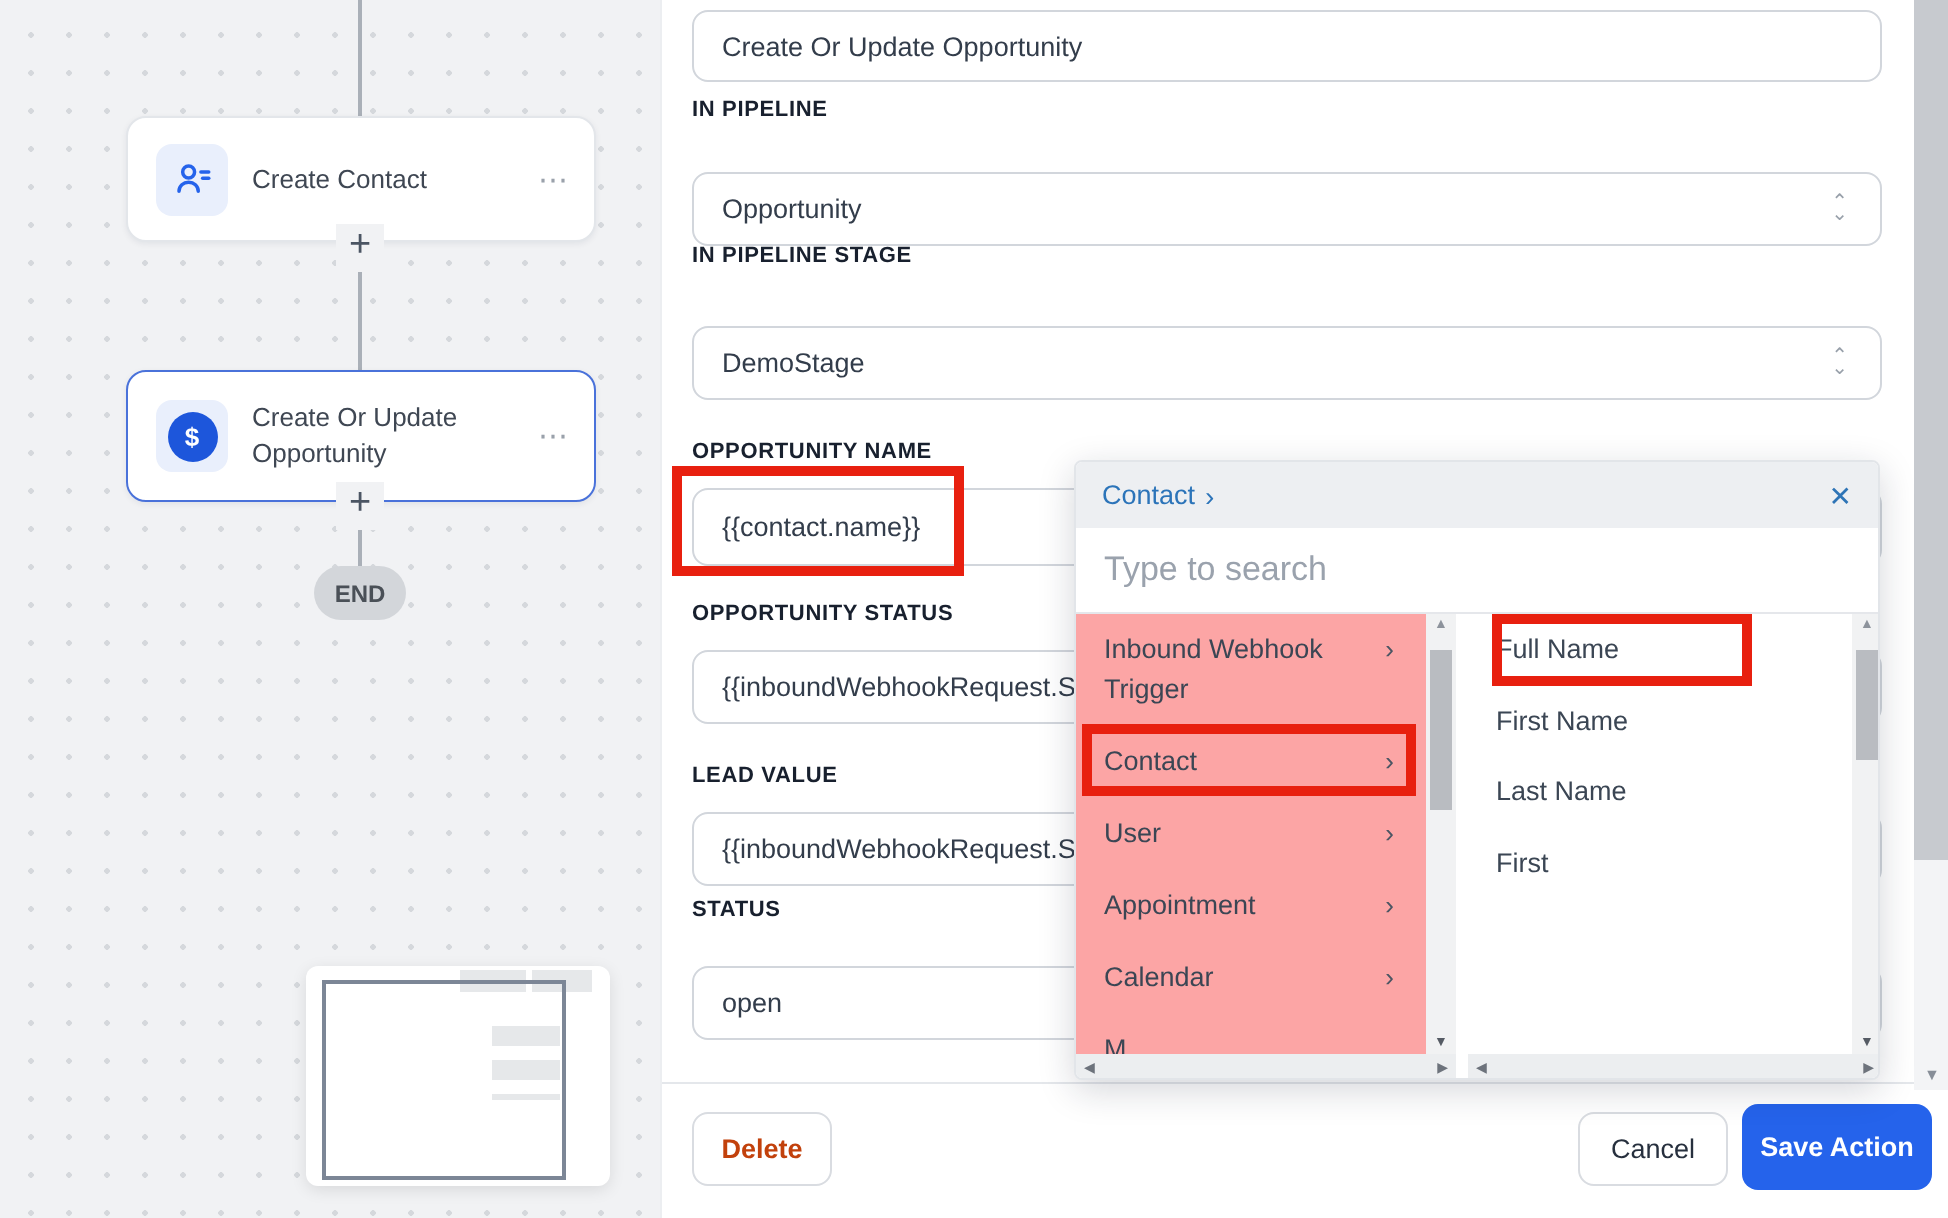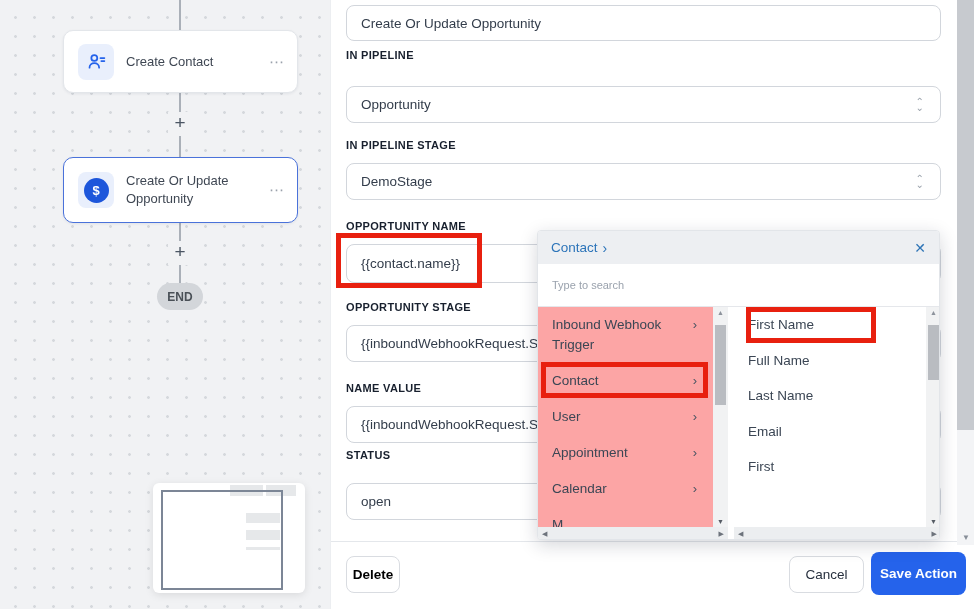--- a/index.html
+++ b/index.html
@@ -10,21 +10,21 @@
   
   .canvas { position:absolute; left:0; top:0; width:330px; height:609px;
     background-color:#f1f2f4;
     background-image:radial-gradient(circle,#d5d8dc 1.3px, transparent 1.5px);
     background-size:19px 19px; background-position:6px 8px; }
   .connector { position:absolute; left:179px; top:0; width:2px; height:283px; background:#aab0b8; }
   .plus { position:absolute; left:168px; width:24px; height:24px; text-align:center;
     line-height:22px; font-size:19px; color:#4b5563; background:#f1f2f4; }
   .node { position:absolute; left:63px; width:235px; background:#fff; border-radius:10px;
     border:1px solid #e3e6ea; box-shadow:0 1px 3px rgba(20,30,50,.07);
-    display:flex; align-items:center; padding:0 12px 0 14px; }
+    display:flex; align-items:center; padding:0 12px 0 14px;margin-top:28px; }
   .node.selected { border:1.5px solid #4a72da; }
   .node-icon { width:36px; height:36px; border-radius:8px; background:#e9effc;
     display:flex; align-items:center; justify-content:center; flex:0 0 auto; }
   .dollar-circle { width:25px; height:25px; border-radius:50%; background:#1d56db;
     color:#fff; font-weight:bold; font-size:13px; display:flex; align-items:center; justify-content:center; }
   .node-label { flex:1; margin-left:12px; font-size:13px; color:#3f4753; line-height:18px; max-width:130px; }
   .node-dots { margin-left:auto; color:#9aa1ab; font-size:15px; letter-spacing:1px; }
   .end-pill { position:absolute; left:157px; top:283px; width:46px; height:27px;
     background:#d3d6da; border-radius:14px; color:#4a5057; font-size:12px; font-weight:bold;
     display:flex; align-items:center; justify-content:center; }
@@ -42,40 +42,40 @@
   .tbox { position:absolute; left:15px; width:595px; border:1px solid #d2d6dc; border-radius:8px;
     background:#fff; font-size:13.5px; color:#333d4b; padding:0 14px;
     font-family:"Liberation Sans", sans-serif; outline:none; }
   .selbox { display:flex; align-items:center; }
   .sel-caret { position:absolute; right:16px; top:50%; transform:translateY(-50%);
     display:flex; flex-direction:column; align-items:center; color:#98a0aa; font-size:10px; line-height:6px; }
   .divider { position:absolute; left:0; top:541px; width:644px; height:1px; background:#e4e7eb; }
   .btn { position:absolute; border-radius:8px; font-size:13.5px; display:flex;
     align-items:center; justify-content:center; cursor:pointer; font-weight:bold; }
   .btn-outline { background:#fff; border:1px solid #d9dce1; }
-  .btn-delete { left:15px; top:556px; width:54px; height:37px; color:#000000; }
+  .btn-delete { left:15px; top:556px; width:70px; height:37px; color:#c2410c; }
   .btn-cancel { left:458px; top:556px; width:75px; height:37px; color:#27303e; font-weight:normal; }
   .btn-save { left:540px; top:552px; width:95px; height:43px; background:#2563eb; color:#fff; border:none; }
 
   
   .main-scroll { position:absolute; left:626px; top:0; width:18px; height:545px; background:#f3f4f6; }
   .main-thumb { position:absolute; left:0; top:0; width:18px; height:430px; background:#c7cacf; }
   .main-down { position:absolute; left:0; bottom:3px; width:18px; text-align:center;
     font-size:8px; color:#878e98; }
 
   
   .popup { position:absolute; left:537px; top:230px; width:403px; height:310px; background:#fff;
     border-radius:4px; box-shadow:0 5px 18px rgba(20,30,50,.18); border:1px solid #e2e5e9; overflow:hidden; }
   .pp-header { position:absolute; left:0; top:0; width:100%; height:33px; background:#edeff2;
     display:flex; align-items:center; padding:0 13px; }
   .pp-crumb { color:#2c74b9; font-size:13.5px; }
   .pp-crumb-chev { color:#2c74b9; font-size:14px; margin-left:5px; }
   .pp-close { margin-left:auto; color:#2e74b6; font-size:14px; cursor:pointer; }
   .pp-search { position:absolute; left:0; top:33px; width:100%; height:43px; background:#fff;
-    border:none; border-bottom:1px solid #e5e7eb; padding:0 14px; font-size:11px;
+    border:none; border-bottom:1px solid #e5e7eb; padding:0 14px; font-size:17px;
     font-family:"Liberation Sans", sans-serif; color:#333d4b; outline:none; }
   .pp-search::placeholder { color:#9aa2ad; }
   .col-left { position:absolute; left:0; top:76px; width:175px; height:220px; overflow:hidden; background:#fca5a5; }
   .col-right { position:absolute; left:196px; top:76px; width:194px; height:220px; overflow:hidden; background:#fff; }
   .cat-item { position:relative; padding:8px 22px 8px 14px; font-size:13.5px; color:#3b4654;
     line-height:20px; cursor:pointer; }
   .cat-chev { position:absolute; right:16px; top:8px; color:#4b5563; font-size:13px; }
   .val-item { height:35.5px; display:flex; align-items:center; padding:0 14px;
     font-size:13.5px; color:#3b4654; cursor:pointer; }
   .vscroll { position:absolute; top:76px; width:15px; height:220px; background:#f1f2f3; }
@@ -145,36 +145,36 @@
 
     <div class="field-label" style="top:49px;">IN PIPELINE</div>
     <div class="tbox selbox" style="top:86px; height:37px;">
       <span>Opportunity</span>
       <span class="sel-caret">
         <span>⌃</span>
           <span>⌄</span>
       </span>
     </div>
 
-    <div class="field-label" style="top:139px;">IN PIPELINE STAGE</div>
+    <div class="field-label" style="top:122px;">IN PIPELINE STAGE</div>
     <div class="tbox selbox" style="top:163px; height:37px;">
       <span>DemoStage</span>
       <span class="sel-caret">
         <span>⌃</span>
           <span>⌄</span>
       </span>
     </div>
 
     <div class="field-label" style="top:220px;">OPPORTUNITY NAME</div>
     <input class="tbox" style="top: 244px; height: 39px;" type="text" value="{{contact.name}}">
 
-    <div class="field-label" style="top:301px;">OPPORTUNITY STAGE</div>
+    <div class="field-label" style="top:301px;">OPPORTUNITY STATUS</div>
     <input class="tbox" style="top: 325px; height: 37px;" type="text" value="{{inboundWebhookRequest.S">
 
-    <div class="field-label" style="top:382px;">NAME VALUE</div>
+    <div class="field-label" style="top:382px;">LEAD VALUE</div>
     <input class="tbox" style="top: 406px; height: 37px;" type="text" value="{{inboundWebhookRequest.S">
 
     <div class="field-label" style="top:449px;">STATUS</div>
     <input class="tbox" style="top: 483px; height: 37px;" type="text" value="open">
 
     <div class="divider"></div>
     <div class="btn btn-outline btn-delete">Delete</div>
     <div class="btn btn-outline btn-cancel">Cancel</div>
     <div class="btn btn-save">Save Action</div>
 
@@ -218,24 +218,23 @@
       </div>
     </div>
 
     <div class="vscroll left">
       <div class="v-up">▲</div>
       <div class="v-thumb" style="top:18px; height:80px;"></div>
       <div class="v-down">▼</div>
     </div>
 
     <div class="col-right">
+      <div class="val-item">Full Name</div>
       <div class="val-item">First Name</div>
-      <div class="val-item">Full Name</div>
       <div class="val-item">Last Name</div>
-      <div class="val-item">Email</div>
       <div class="val-item">First</div>
     </div>
 
     <div class="vscroll right">
       <div class="v-up">▲</div>
       <div class="v-thumb" style="top:18px; height:55px;"></div>
       <div class="v-down">▼</div>
     </div>
 
     <div class="hscroll left">

